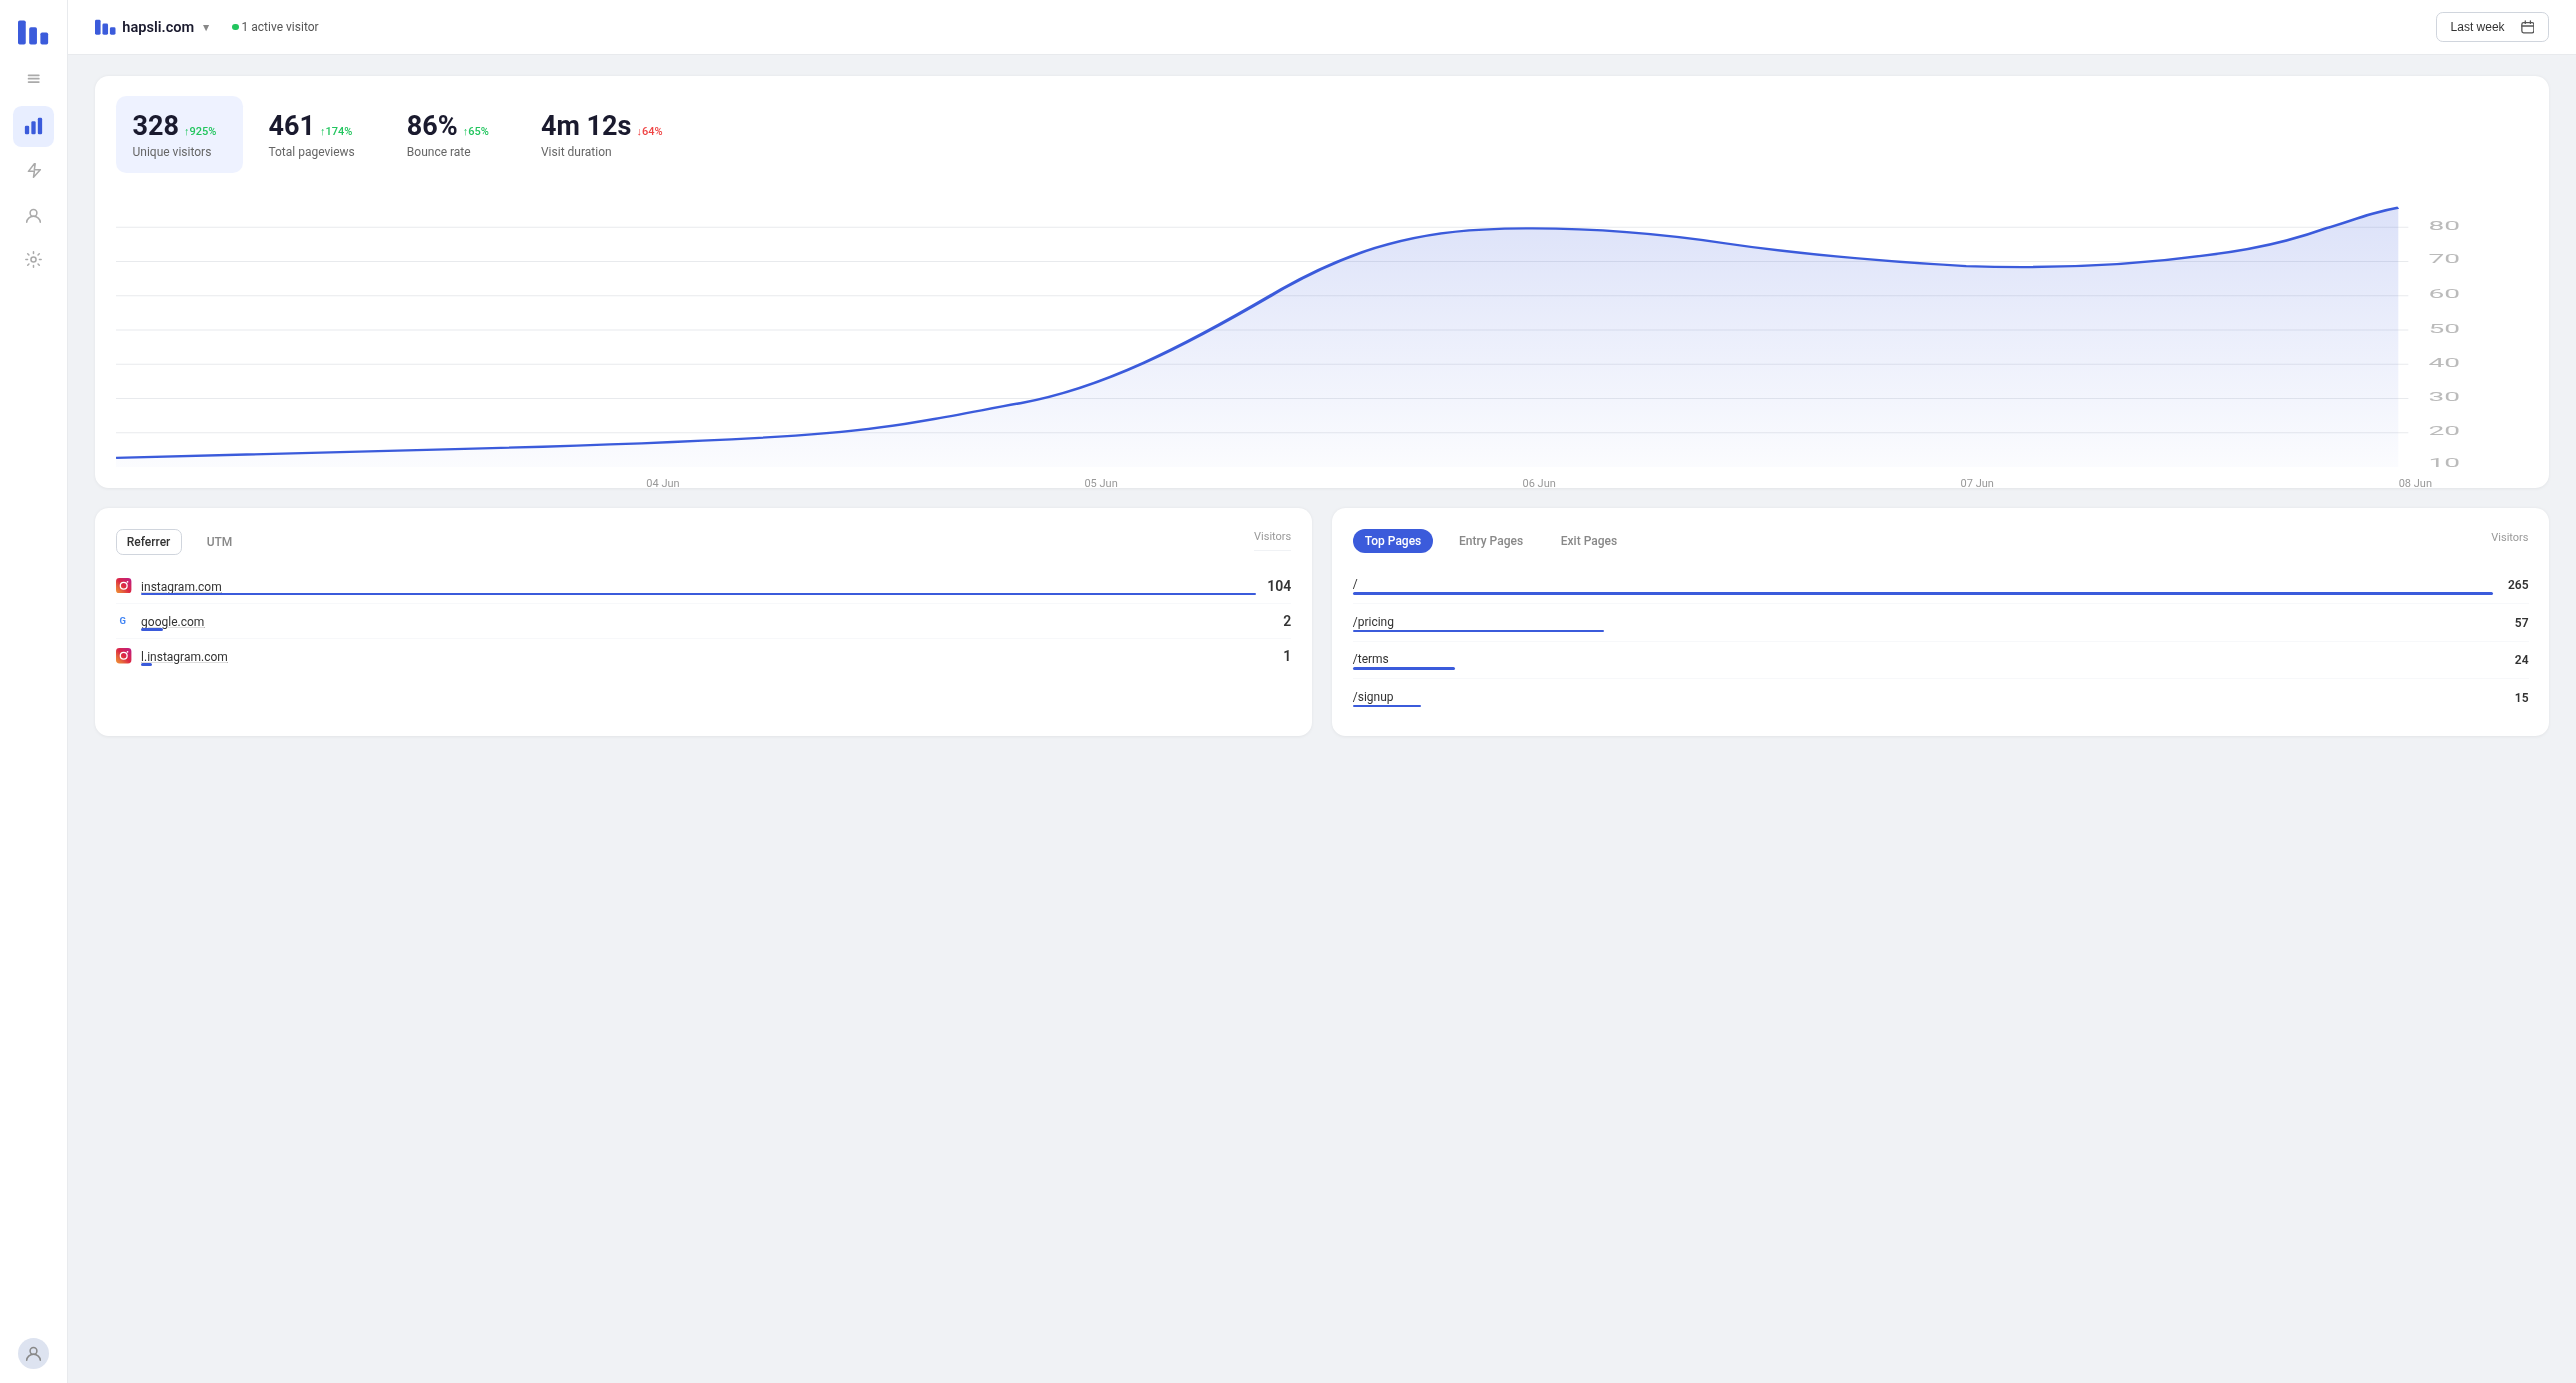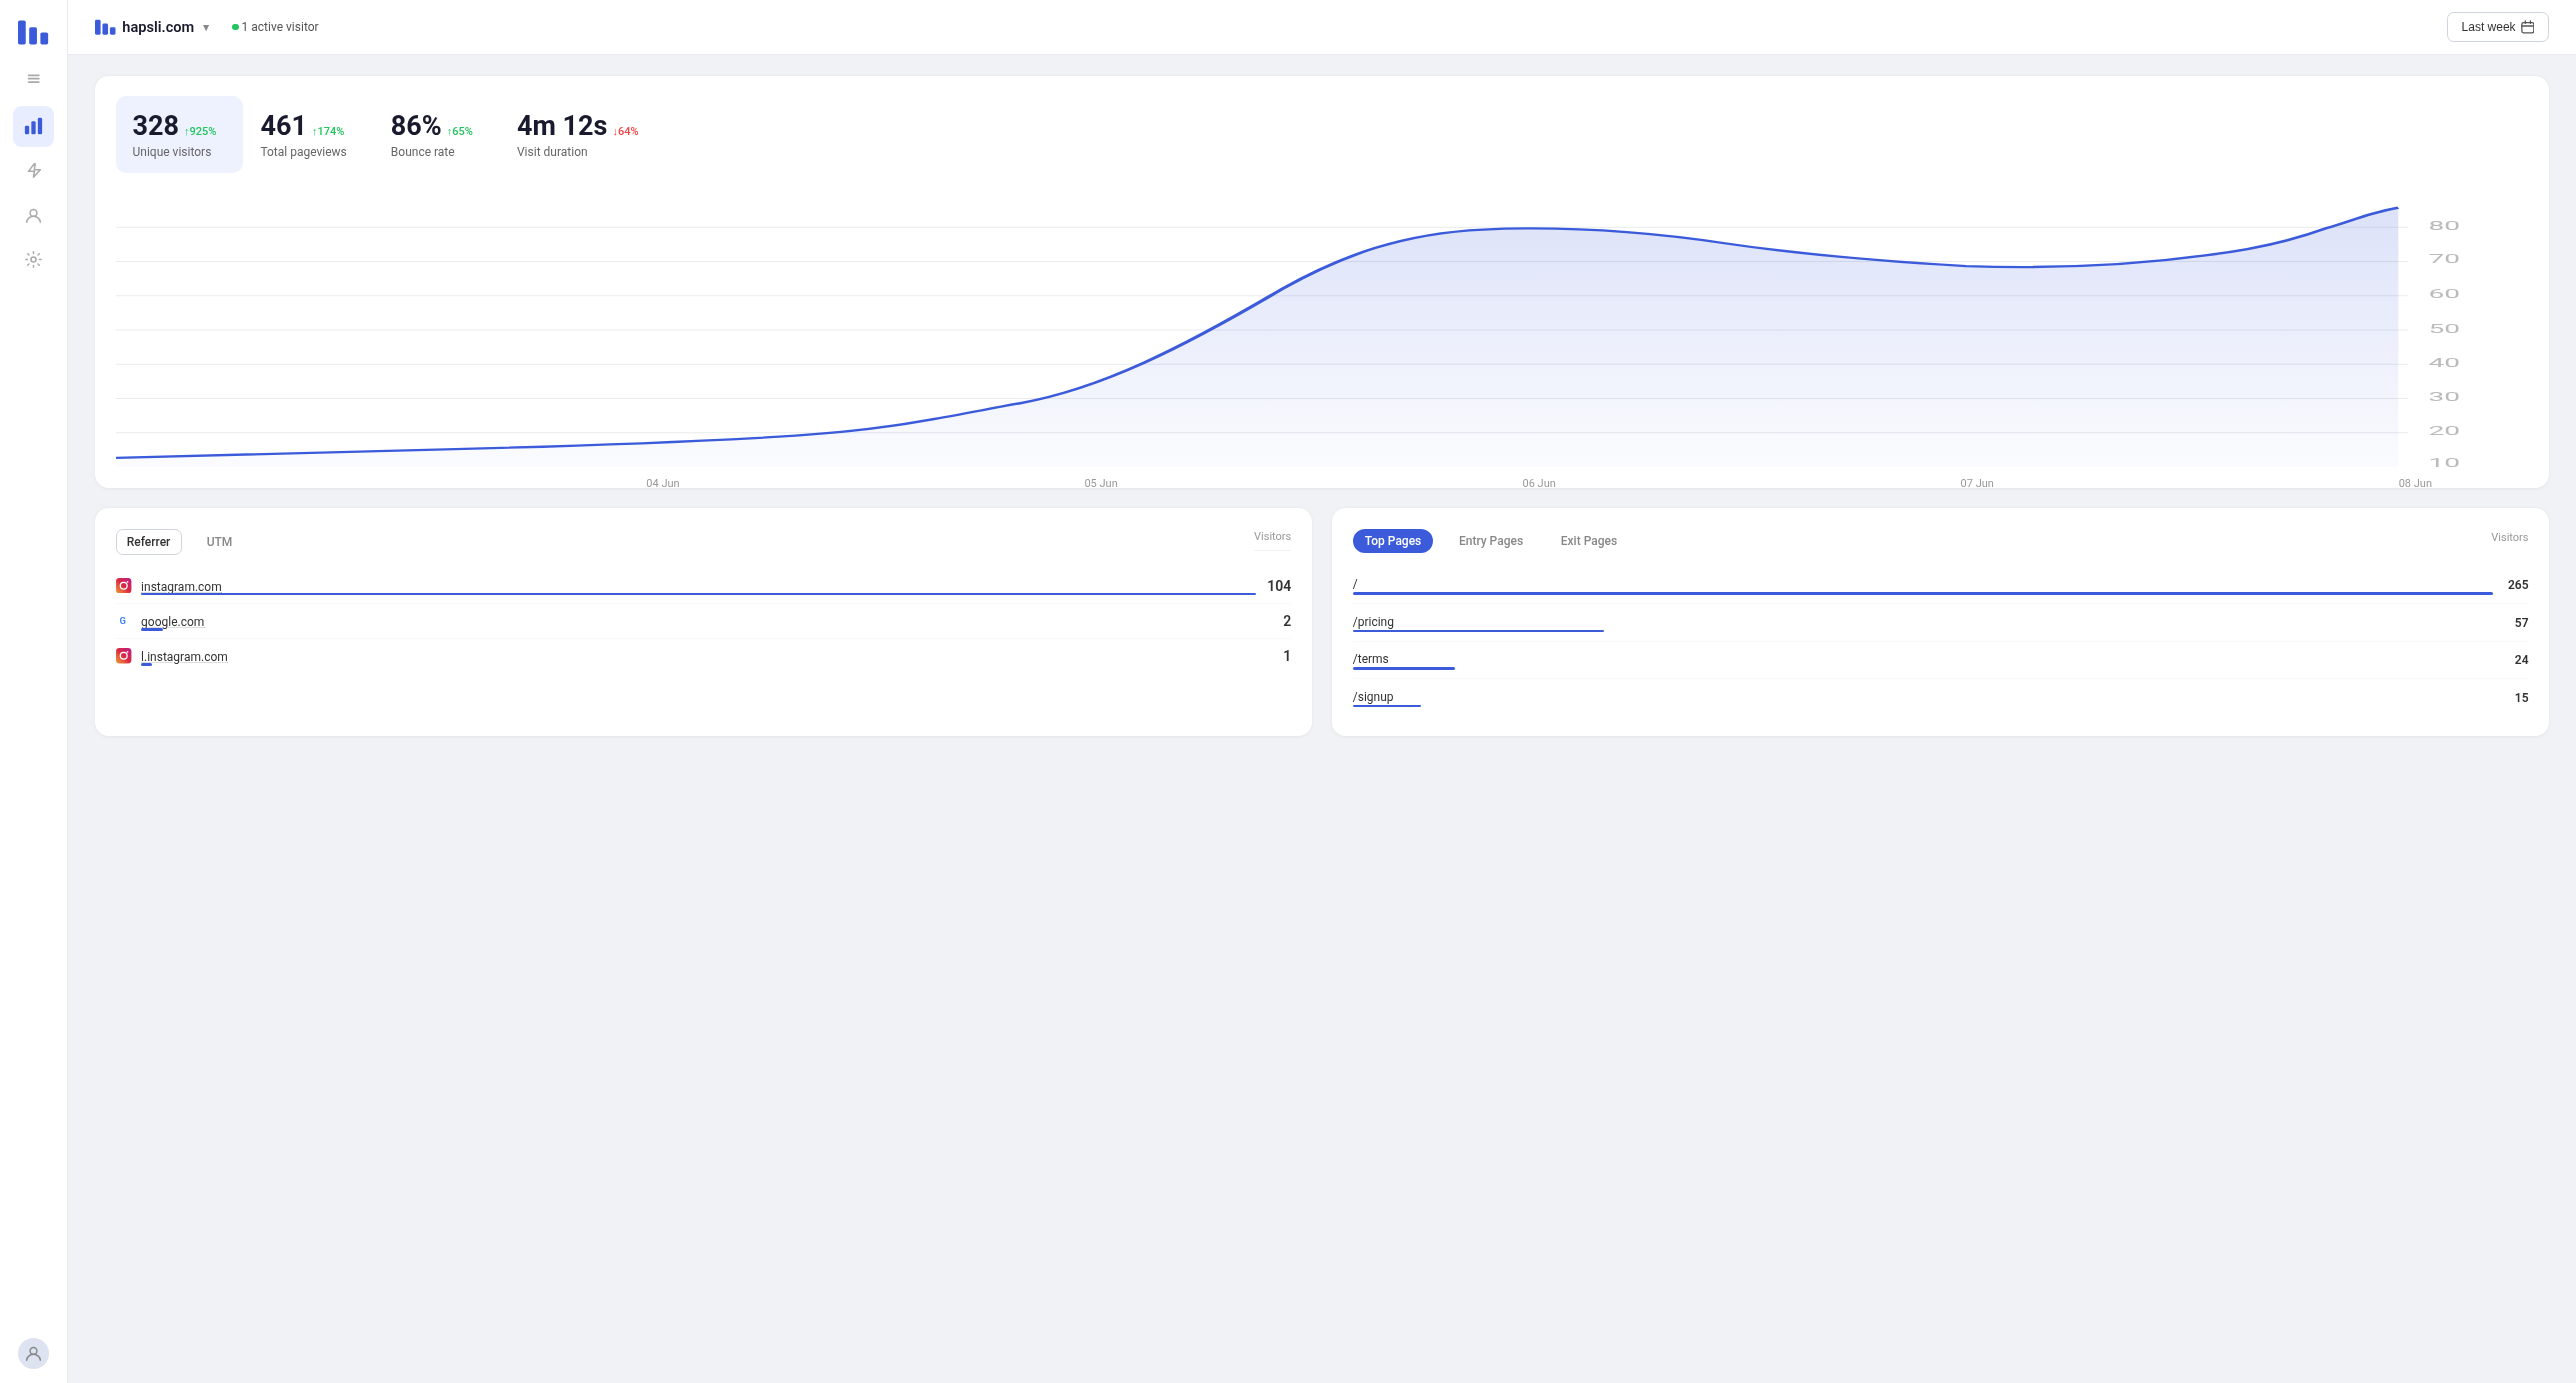--- a/index.html
+++ b/index.html
@@ -132,21 +132,21 @@
       background: #22c55e;
     }
     .active-text {
       font-size: 12px;
       color: #555;
     }
     .header-spacer { flex: 1; }
     .date-button {
       display: flex;
       align-items: center;
-      gap: 5px;
+      gap: 16px;
       border: 1.3px solid #d0d5dd;
       border-radius: 6.8px;
       padding: 6.8px 13.7px;
       font-size: 12px;
       font-weight: 500;
       color: #333;
       background: #fff;
       cursor: pointer;
     }
 
@@ -161,21 +161,21 @@
       background: #fff;
       border-radius: 13.7px;
       padding: 20.5px;
       margin-bottom: 20.5px;
       box-shadow: 0 0.9px 3.4px rgba(0,0,0,0.06);
     }
 
     
     .stats-row {
       display: flex;
-      gap: 0;
+      gap: 8px;
       margin-bottom: 20.5px;
     }
     .stat-item {
       padding: 13.7px 27px 13.7px 17px;
       border-radius: 10.3px;
       cursor: pointer;
     }
     .stat-item.selected {
       background: #eef2ff;
     }

